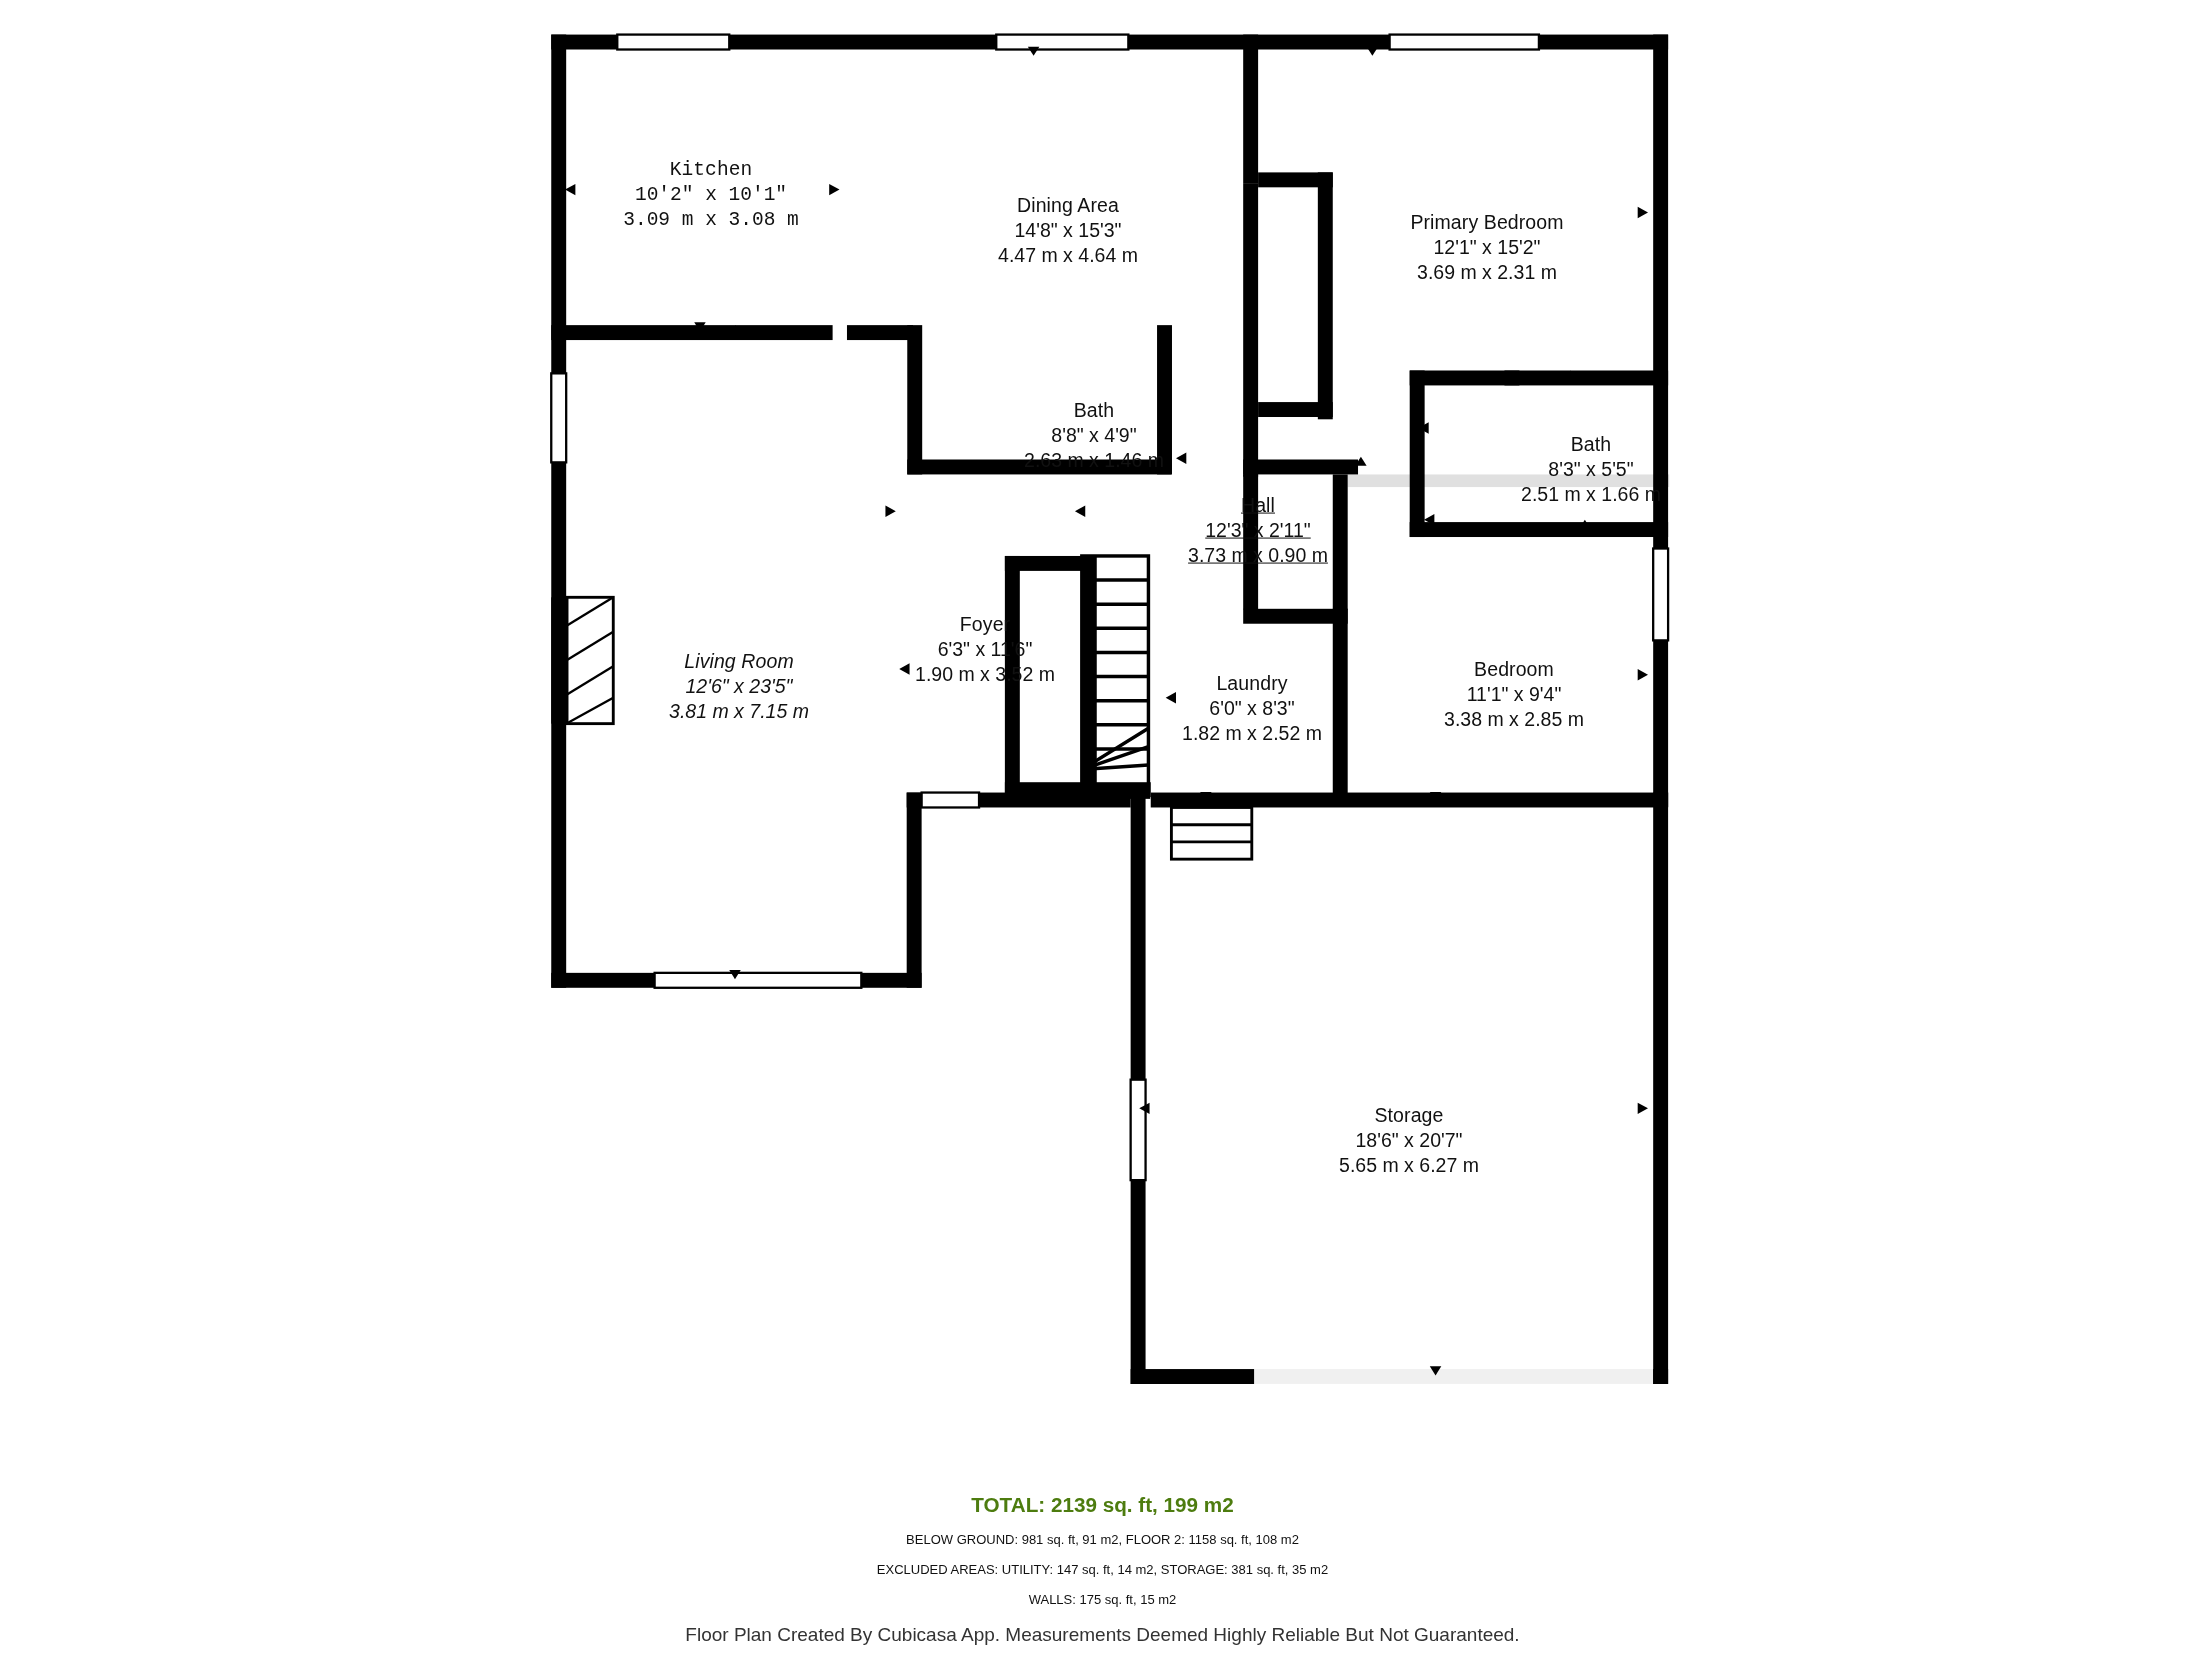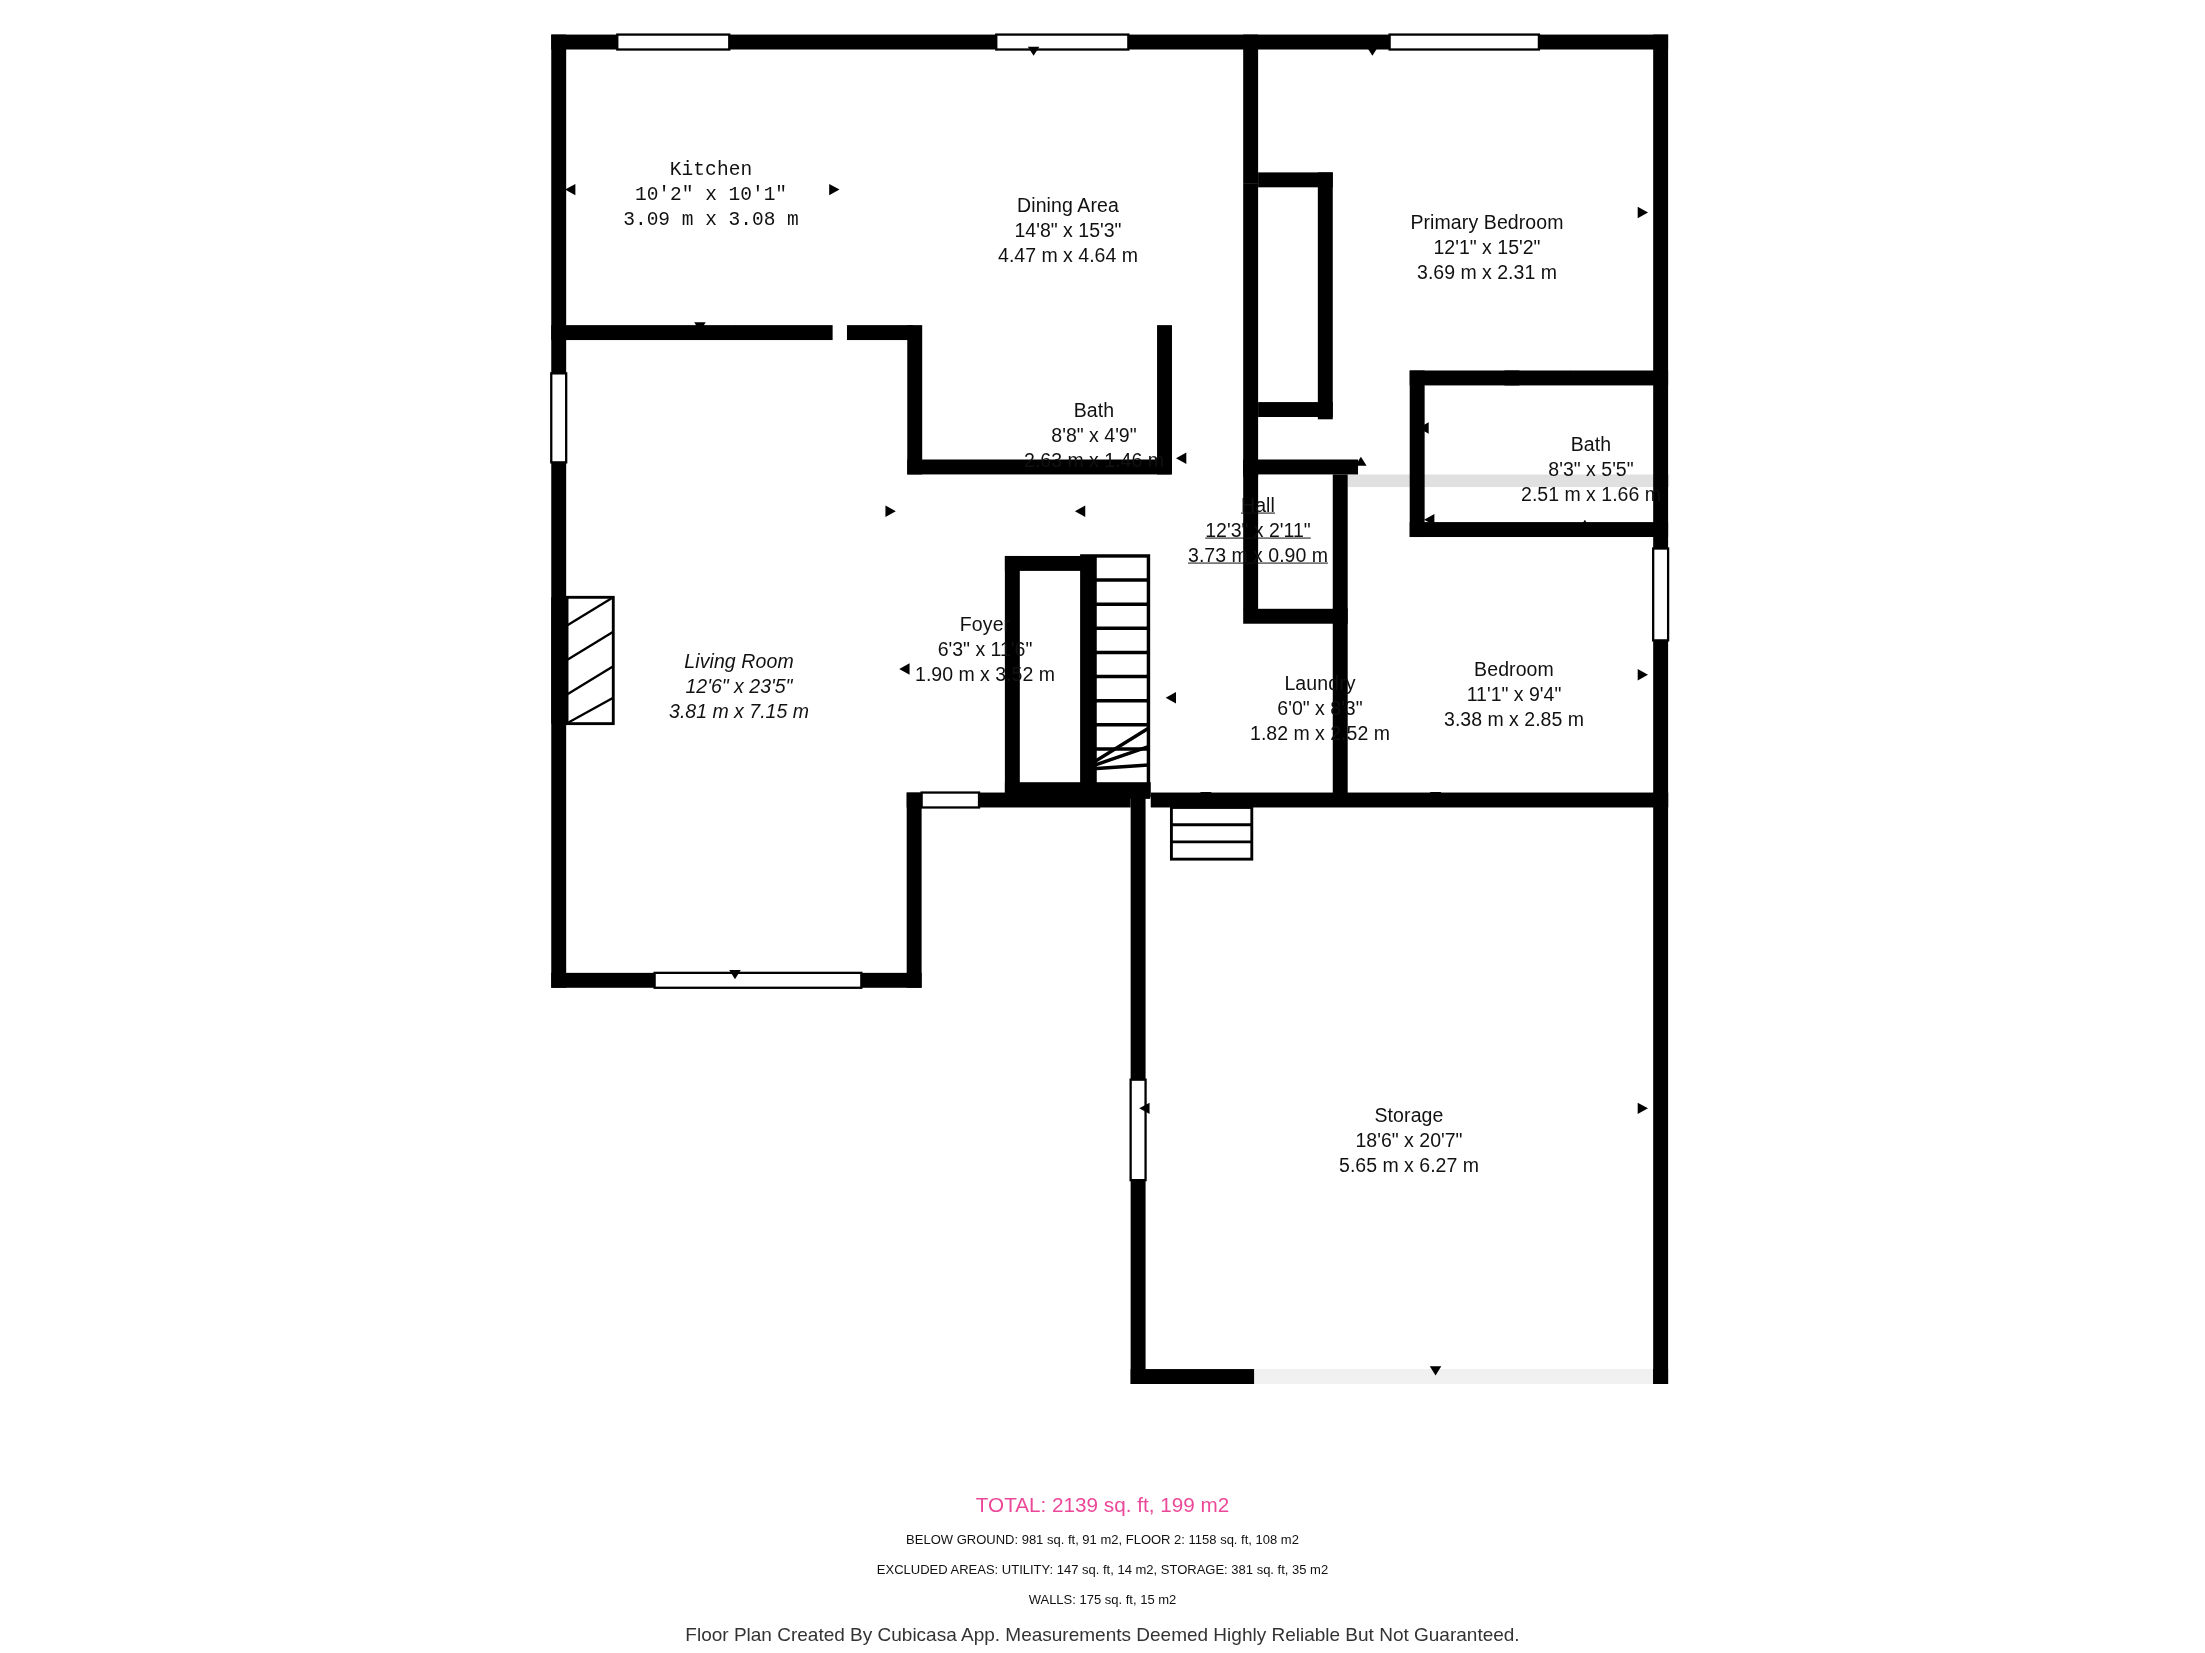--- a/index.html
+++ b/index.html
@@ -45,22 +45,22 @@
     font-size: 19.5px;
   }
   .footer {
     position: absolute;
     left: 0;
     width: 2205px;
     text-align: center;
   }
   .footer-total {
     font-size: 20.7px;
-    font-weight: normal;
-    color: #ec4899;
+    font-weight: bold;
+    color: #4d7c0f;
   }
   .footer-line {
     font-size: 13px;
     color: #111;
     margin-top: 15px;
   }
   .footer-credit {
     font-size: 19px;
     color: #333;
     margin-top: 17px;
@@ -240,21 +240,21 @@
     <div class="dim">6'3" x 11'6"</div>
     <div class="dim">1.90 m x 3.52 m</div>
   </div>
 
   <div class="label" style="left:739px; top:686px;font-style:italic;">
     <div class="name">Living Room</div>
     <div class="dim">12'6" x 23'5"</div>
     <div class="dim">3.81 m x 7.15 m</div>
   </div>
 
-  <div class="label" style="left:1320px; top:708px;">
+  <div class="label" style="left:1252px; top:708px;">
     <div class="name">Laundry</div>
     <div class="dim">6'0" x 8'3"</div>
     <div class="dim">1.82 m x 2.52 m</div>
   </div>
 
   <div class="label" style="left:1514px; top:694px;">
     <div class="name">Bedroom</div>
     <div class="dim">11'1" x 9'4"</div>
     <div class="dim">3.38 m x 2.85 m</div>
   </div>

